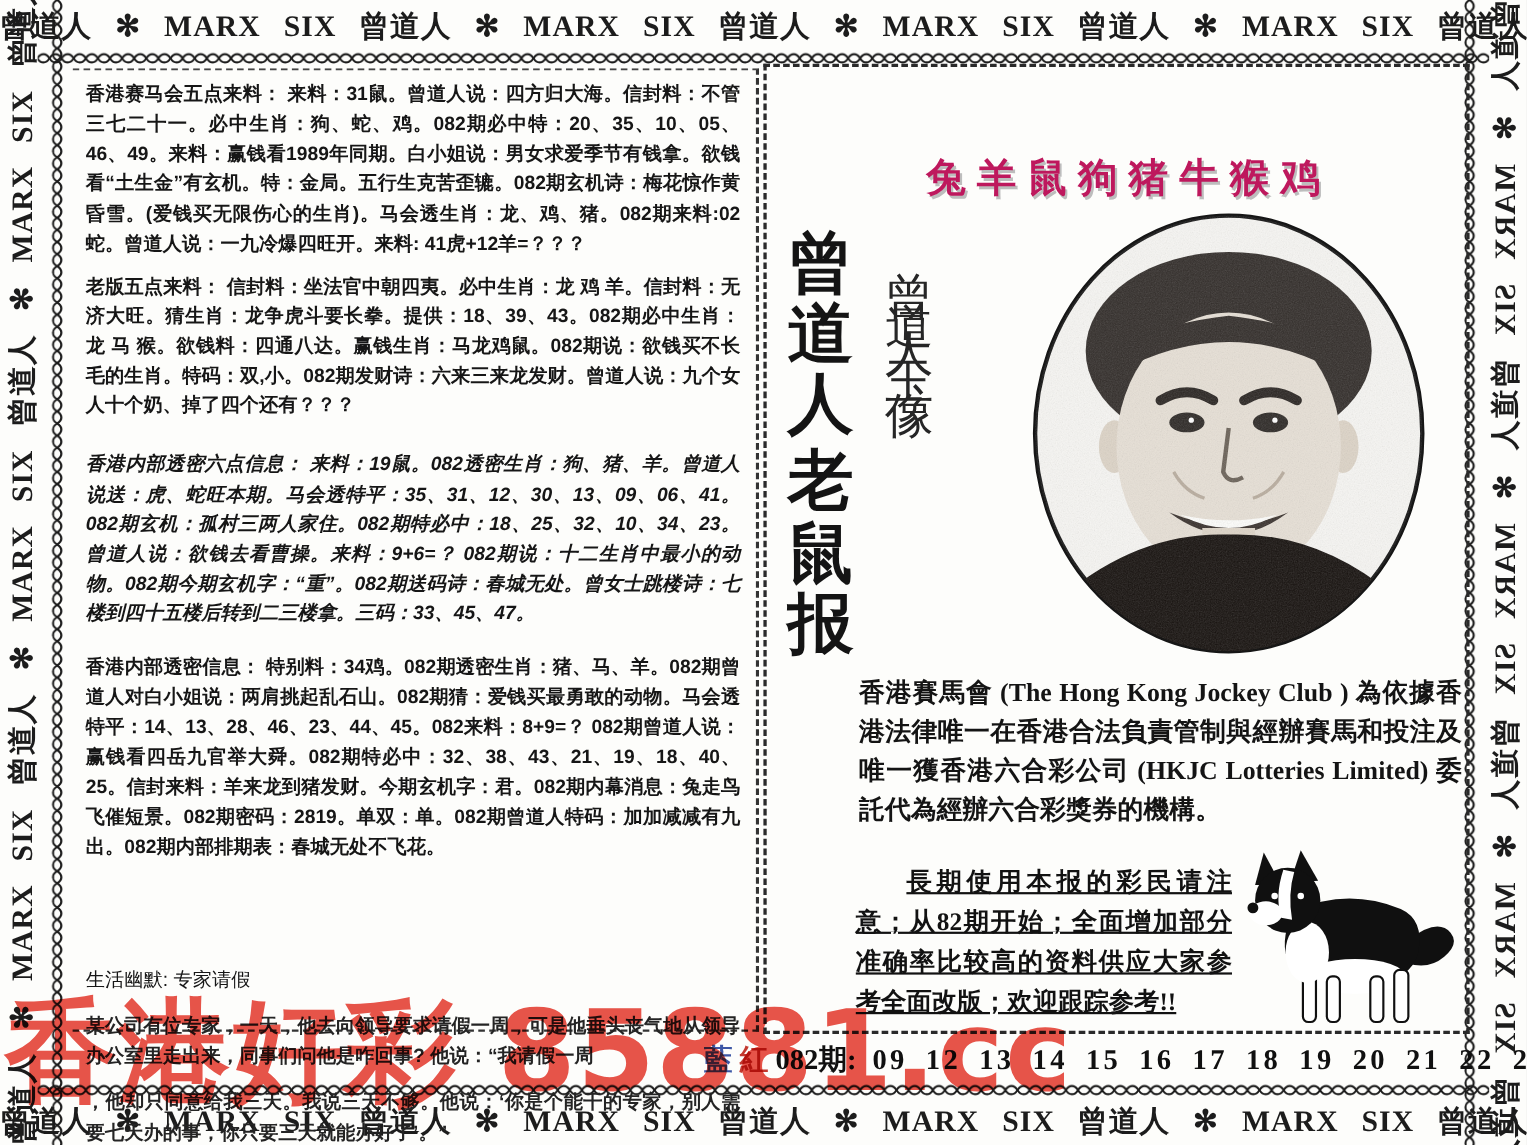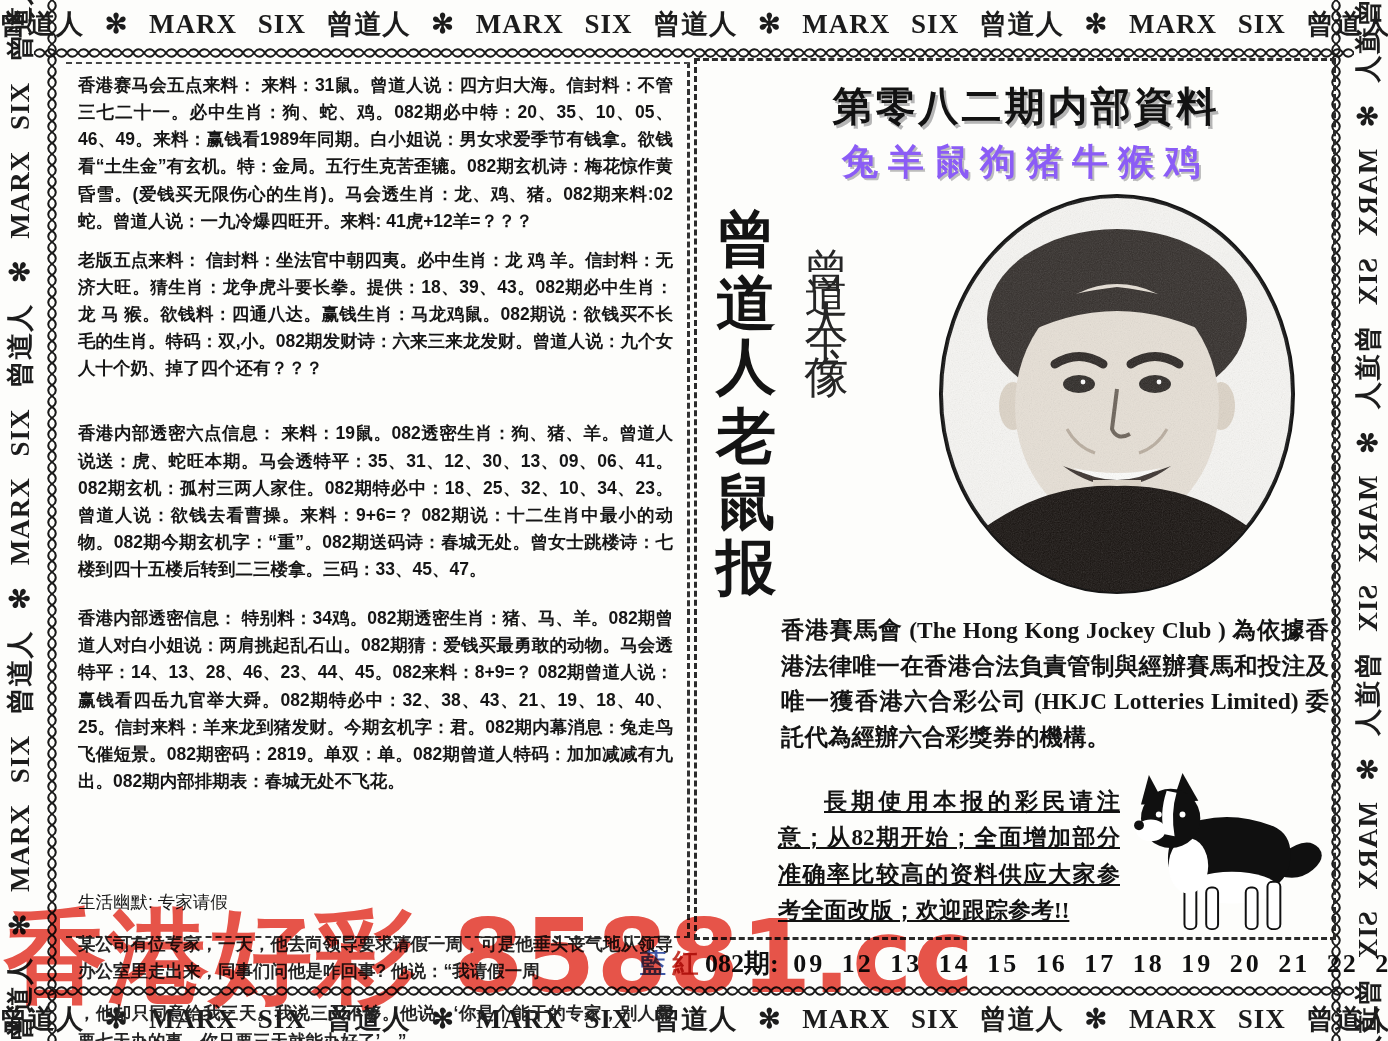--- a/index.html
+++ b/index.html
@@ -31,36 +31,36 @@
   
   #tips{
     position:absolute;left:66px;top:62px;width:624px;height:876px;
     border-right:3px dashed #333;border-bottom:2px dashed #333;border-top:2px dashed #444;
     box-sizing:border-box;padding:8px 14px 12px 12px;
   }
   #tips p{
     margin:0;text-align:justify;
     font:700 17.5px/1.55 "Liberation Sans",sans-serif;color:#161616;
   }
-  #tips .s2{margin-top:12px;} #tips .s3{margin-top:38px;} #tips .s4{margin-top:22px;}
+  #tips .s2{margin-top:12px;} #tips .s3{margin-top:26px;font-style:italic;} #tips .s4{margin-top:22px;}
   #tips .joke-title{margin-top:94px;font-weight:400;}
   #tips .joke-line{margin-top:15px;font-weight:700;color:#242424;}
   
   #feature{
     position:absolute;left:694px;top:58px;width:642px;height:882px;
     border:3px dashed #2a2a2a;box-sizing:border-box;
   }
   #issue-title{
     position:absolute;left:68px;top:24px;width:522px;margin:0;text-align:center;
     font:900 40px/1.1 "Liberation Serif",serif;letter-spacing:3px;color:#121212;
     text-shadow:2.5px 2.5px 0 #b5b5b5;
   }
   #zodiac-subtitle{
     position:absolute;left:68px;top:82px;width:522px;margin:0;text-align:center;
-    font:800 36px/1.1 "Liberation Serif",serif;letter-spacing:10px;color:#8b5cf6;
+    font:800 36px/1.1 "Liberation Serif",serif;letter-spacing:10px;color:#be185d;
     text-shadow:2px 2px 0 #bdbdbd;
   }
   #vertical-brand{
     position:absolute;left:8px;top:98px;height:790px;
     writing-mode:vertical-rl;text-orientation:upright;
     font:900 60px "Liberation Serif",serif;letter-spacing:66px;color:#141414;
   }
   #portrait-caption{
     position:absolute;left:100px;top:152px;height:420px;
     writing-mode:vertical-rl;text-orientation:upright;
@@ -142,21 +142,20 @@
     <p class="s1">香港赛马会五点来料： 来料：31鼠。曾道人说：四方归大海。信封料：不管三七二十一。必中生肖：狗、蛇、鸡。082期必中特：20、35、10、05、46、49。来料：赢钱看1989年同期。白小姐说：男女求爱季节有钱拿。欲钱看“土生金”有玄机。特：金局。五行生克苦歪辘。082期玄机诗：梅花惊作黄昏雪。(爱钱买无限伤心的生肖)。马会透生肖：龙、鸡、猪。082期来料:02蛇。曾道人说：一九冷爆四旺开。来料: 41虎+12羊=？？？</p>
     <p class="s2">老版五点来料： 信封料：坐法官中朝四夷。必中生肖：龙 鸡 羊。信封料：无济大旺。猜生肖：龙争虎斗要长拳。提供：18、39、43。082期必中生肖：龙 马 猴。欲钱料：四通八达。赢钱生肖：马龙鸡鼠。082期说：欲钱买不长毛的生肖。特码：双,小。082期发财诗：六来三来龙发财。曾道人说：九个女人十个奶、掉了四个还有？？？</p>
     <p class="s3">香港内部透密六点信息： 来料：19鼠。082透密生肖：狗、猪、羊。曾道人说送：虎、蛇旺本期。马会透特平：35、31、12、30、13、09、06、41。082期玄机：孤村三两人家住。082期特必中：18、25、32、10、34、23。曾道人说：欲钱去看曹操。来料：9+6=？ 082期说：十二生肖中最小的动物。082期今期玄机字：“重”。082期送码诗：春城无处。曾女士跳楼诗：七楼到四十五楼后转到二三楼拿。三码：33、45、47。</p>
     <p class="s4">香港内部透密信息： 特别料：34鸡。082期透密生肖：猪、马、羊。082期曾道人对白小姐说：两肩挑起乱石山。082期猜：爱钱买最勇敢的动物。马会透特平：14、13、28、46、23、44、45。082来料：8+9=？ 082期曾道人说：赢钱看四岳九官举大舜。082期特必中：32、38、43、21、19、18、40、25。信封来料：羊来龙到猪发财。今期玄机字：君。082期内幕消息：兔走鸟飞催短景。082期密码：2819。单双：单。082期曾道人特码：加加减减有九出。082期内部排期表：春城无处不飞花。</p>
     <p class="joke-title">生活幽默: 专家请假</p>
     <p class="joke-line">某公司有位专家，一天，他去向领导要求请假一周，可是他垂头丧气地从领导办公室里走出来，同事们问他是咋回事? 他说：“我请假一周</p>
     <p class="joke-line">，他却只同意给我三天。我说三天不够。他说：‘你是个能干的专家，别人需要七天办的事，你只要三天就能办好了’。”</p>
   </div>
 
   <div id="feature">
-    <h1 id="issue-title">第零八二期内部資料</h1>
     <h2 id="zodiac-subtitle">兔羊鼠狗猪牛猴鸡</h2>
 
     <div id="vertical-brand">曾道人老鼠报</div>
     <div id="portrait-caption">曾道人玉像</div>
 
     <svg id="portrait" viewBox="0 0 380 414">
       <ellipse cx="190" cy="207" rx="176" ry="198" fill="#f7f6f3" stroke="#161616" stroke-width="4"></ellipse>
       <g clip-path="url(#ovalClip)">
         <ellipse cx="190" cy="132" rx="130" ry="90" fill="#332e2b"></ellipse>
         <ellipse cx="86" cy="219" rx="14" ry="24" fill="#ddd4c7"></ellipse>

